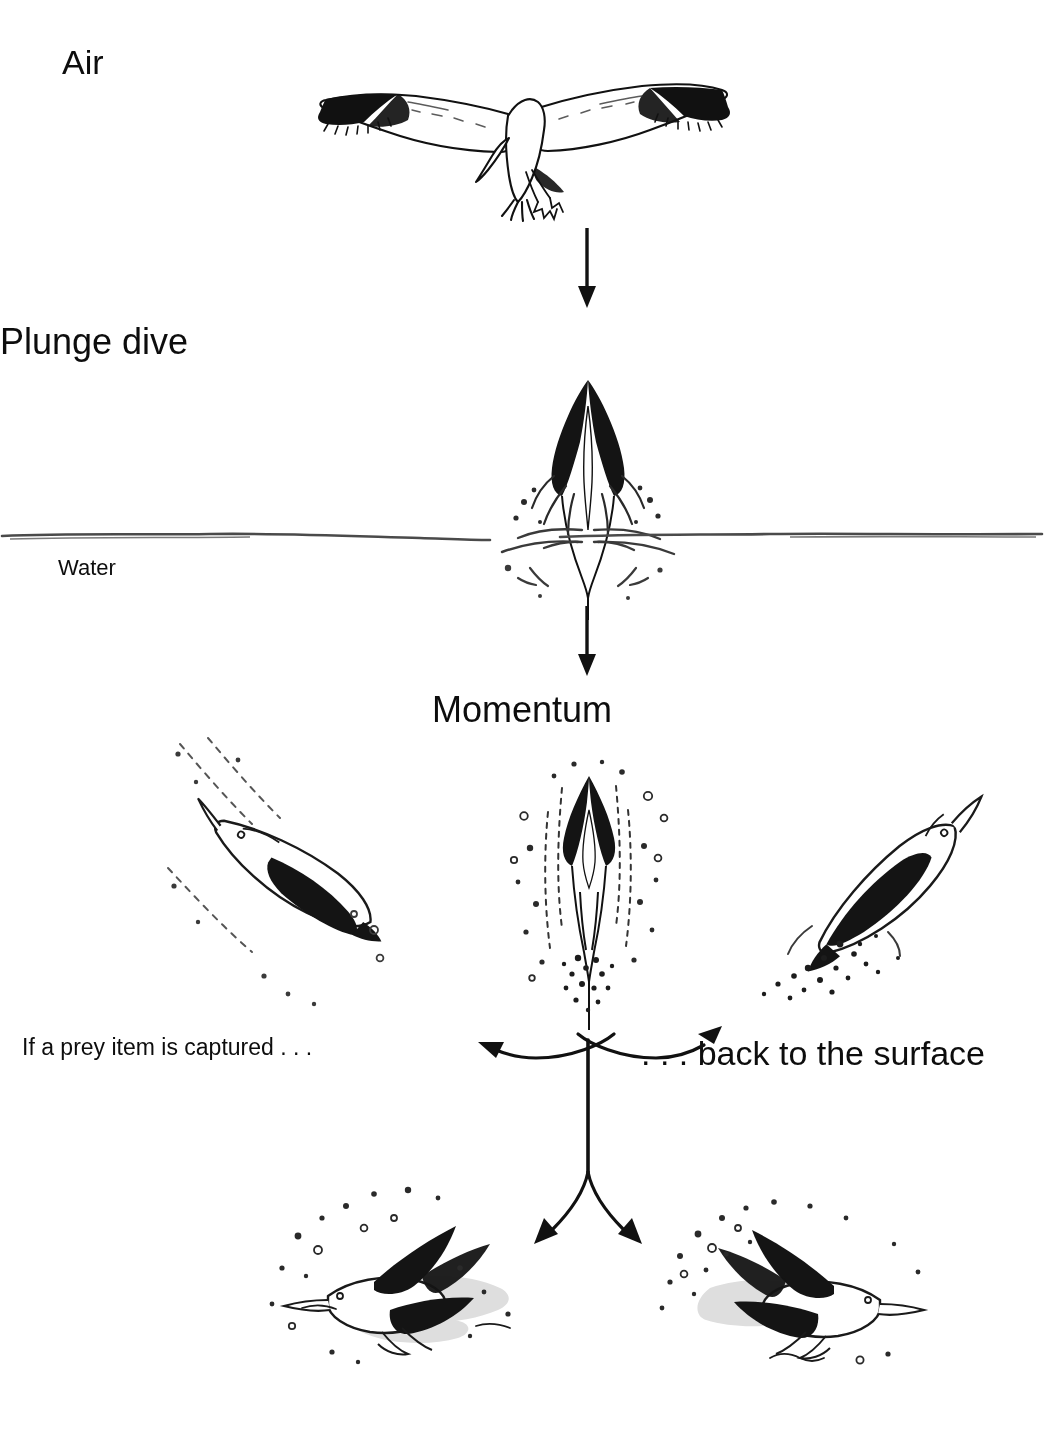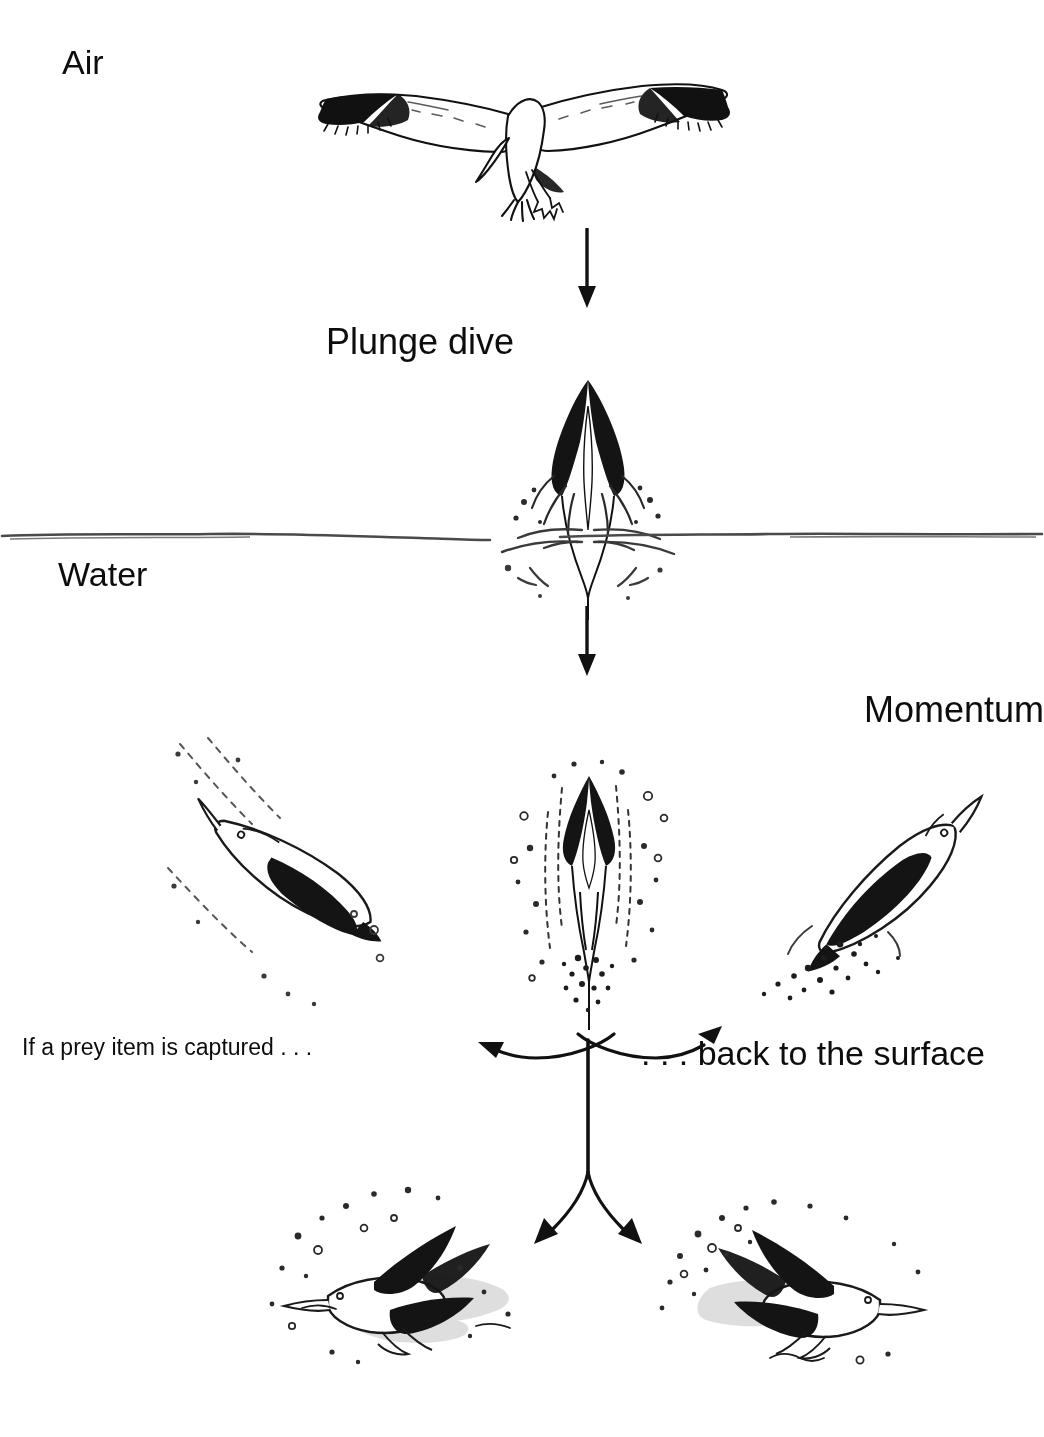--- a/index.html
+++ b/index.html
@@ -20,24 +20,24 @@
     overflow: hidden;
   }
   .lbl {
     position: absolute;
     color: #0d0d0d;
     white-space: nowrap;
     line-height: 1;
     font-weight: 400;
   }
   .lbl-air       { left: 62px;  top: 45px;   font-size: 34px; }
-  .lbl-water     { left: 58px;  top: 557px;  font-size: 34px; }
+  .lbl-water     { left: 58px;  top: 557px;  font-size: 22px; }
   .lbl-search    { left: 0;     top: 14px;   width: 1044px; text-align: center; font-size: 36px; }
-  .lbl-plunge    { left: 0;     top: 324px;  width: 840px; text-align: center; font-size: 36px; }
-  .lbl-momentum  { left: 0;     top: 692px;  width: 1044px; text-align: right; font-size: 36px; }
+  .lbl-plunge    { left: 0;     top: 324px;  width: 840px; font-size: 36px; }
+  .lbl-momentum  { left: 0;     top: 692px;  width: 1044px; text-align: center; font-size: 36px; }
   .lbl-captured  { left: 22px;  top: 1036px; font-size: 23px; }
   .lbl-backsurf  { left: 641px; top: 1036px; font-size: 34px; }
   .lbl-pursue    { left: 0;     top: 1373px; width: 1044px; text-align: center; font-size: 36px; }
 
   .art {
     position: absolute;
     pointer-events: none;
   }
   svg { display: block; overflow: visible; }
 </style>

